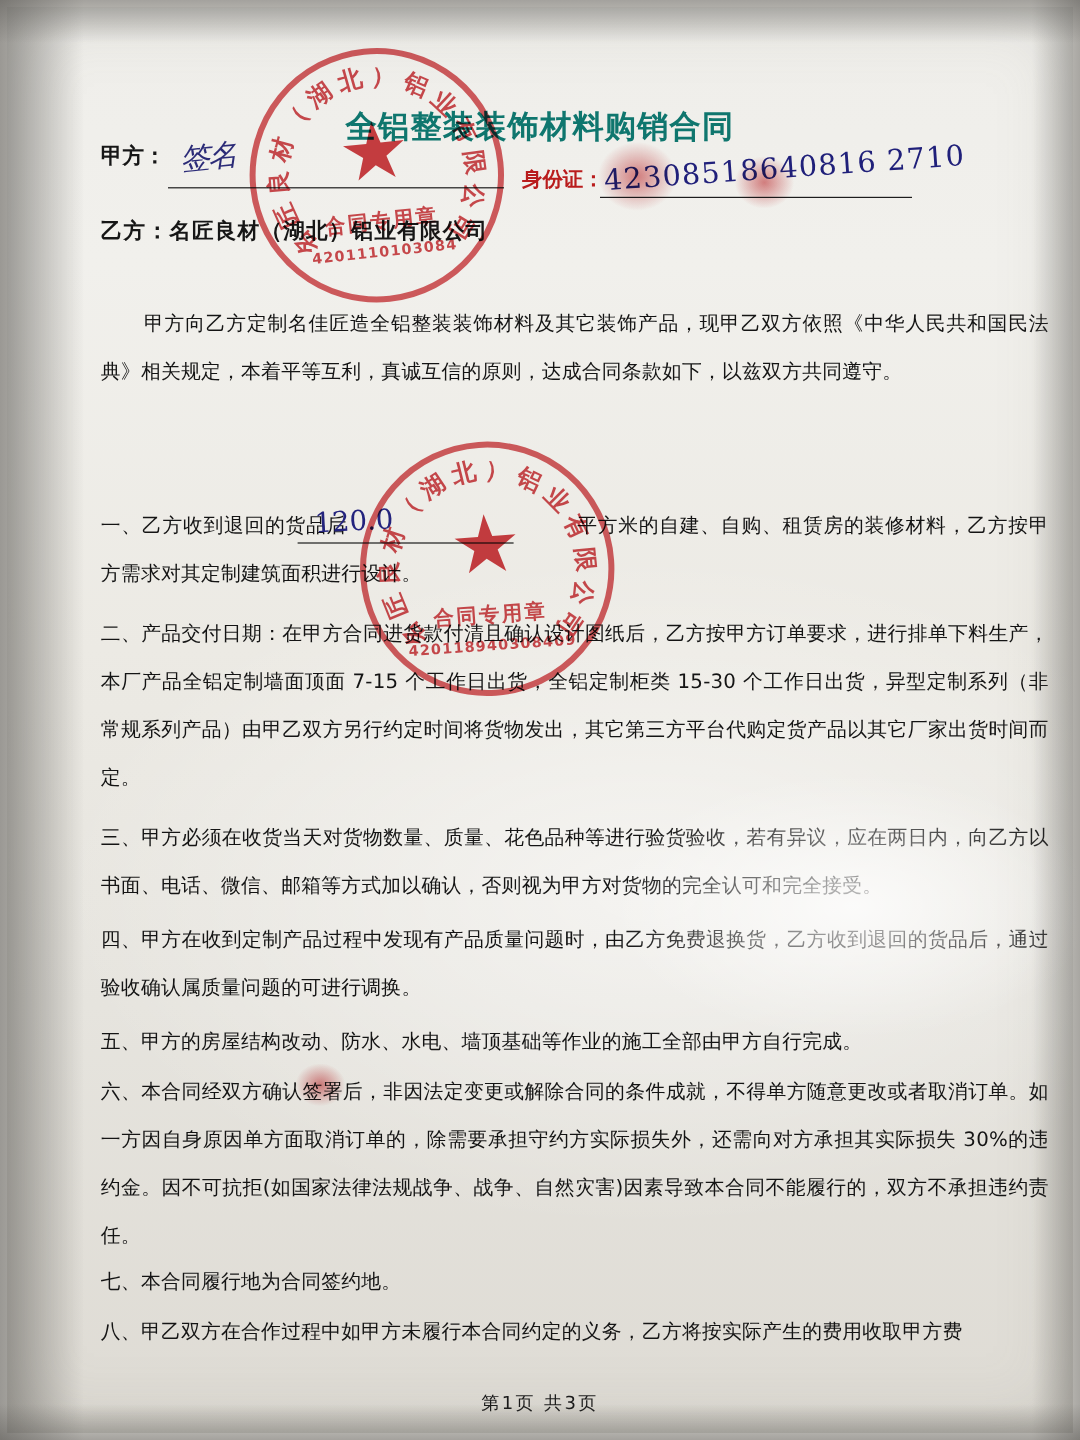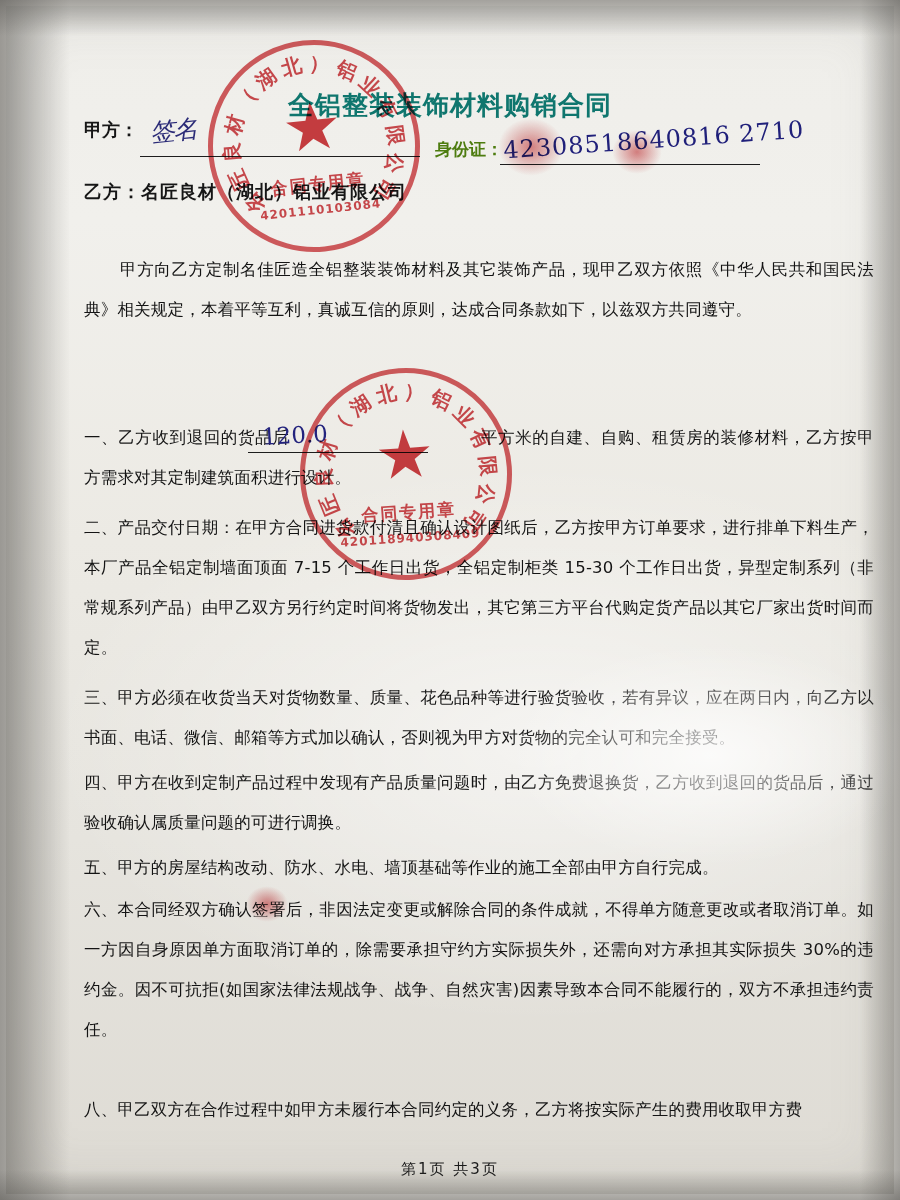--- a/index.html
+++ b/index.html
@@ -95,21 +95,21 @@
     font-style: italic;
     font-size: 25px;
     color: #1b1b6e;
     transform: rotate(-6deg);
     opacity: 0.92;
     letter-spacing: -2px;
   }
   .id-label {
     position: absolute;
     left: 435px; top: 138px;
-    font-size: 17px; font-weight: bold; color: #4d7c0f;
+    font-size: 17px; font-weight: bold; color: #b91c1c;
     font-family: "DejaVu Sans", sans-serif;
   }
   .id-rule {
     position: absolute;
     left: 500px; top: 164px; width: 260px; height: 0;
     border-top: 1.5px solid #1d1d1d;
   }
   .handwrite-id {
     position: absolute;
     left: 503px; top: 126px;
@@ -275,20 +275,21 @@
       <span>平方米的自建、自购、租赁房的装修材料，乙方按甲方需求对其定制建筑面积进行设计。</span>
     </p>
     <div class="fill-rule"></div>
     <div class="fill-value">120.0</div>
 
     <p class="para c2">二、产品交付日期：在甲方合同进货款付清且确认设计图纸后，乙方按甲方订单要求，进行排单下料生产，本厂产品全铝定制墙面顶面 7-15 个工作日出货，全铝定制柜类 15-30 个工作日出货，异型定制系列（非常规系列产品）由甲乙双方另行约定时间将货物发出，其它第三方平台代购定货产品以其它厂家出货时间而定。</p>
     <p class="para c3">三、甲方必须在收货当天对货物数量、质量、花色品种等进行验货验收，若有异议，应在两日内，向乙方以书面、电话、微信、邮箱等方式加以确认，否则视为甲方对货物的完全认可和完全接受。</p>
     <p class="para c4">四、甲方在收到定制产品过程中发现有产品质量问题时，由乙方免费退换货，乙方收到退回的货品后，通过验收确认属质量问题的可进行调换。</p>
     <p class="para c5">五、甲方的房屋结构改动、防水、水电、墙顶基础等作业的施工全部由甲方自行完成。</p>
     <p class="para c6">六、本合同经双方确认签署后，非因法定变更或解除合同的条件成就，不得单方随意更改或者取消订单。如一方因自身原因单方面取消订单的，除需要承担守约方实际损失外，还需向对方承担其实际损失 30%的违约金。因不可抗拒(如国家法律法规战争、战争、自然灾害)因素导致本合同不能履行的，双方不承担违约责任。</p>
+    <p class="para c7">七、本合同履行地为合同签约地。</p>
     <p class="para c8">八、甲乙双方在合作过程中如甲方未履行本合同约定的义务，乙方将按实际产生的费用收取甲方费</p>
 
     <div class="footer">第1页  共3页</div>
   </div>
 
   <div class="seal" id="seal-top">
     <div class="ring-chars">
         <span style="transform: translate(-64.7927px, 50.2584px) rotate(-2.23053rad) translate(-50%, -50%);">名</span>
         <span style="transform: translate(-77.9252px, 25.5278px) rotate(-1.88737rad) translate(-50%, -50%);">匠</span>
         <span style="transform: translate(-81.971px, -2.17953px) rotate(-1.54421rad) translate(-50%, -50%);">良</span>

